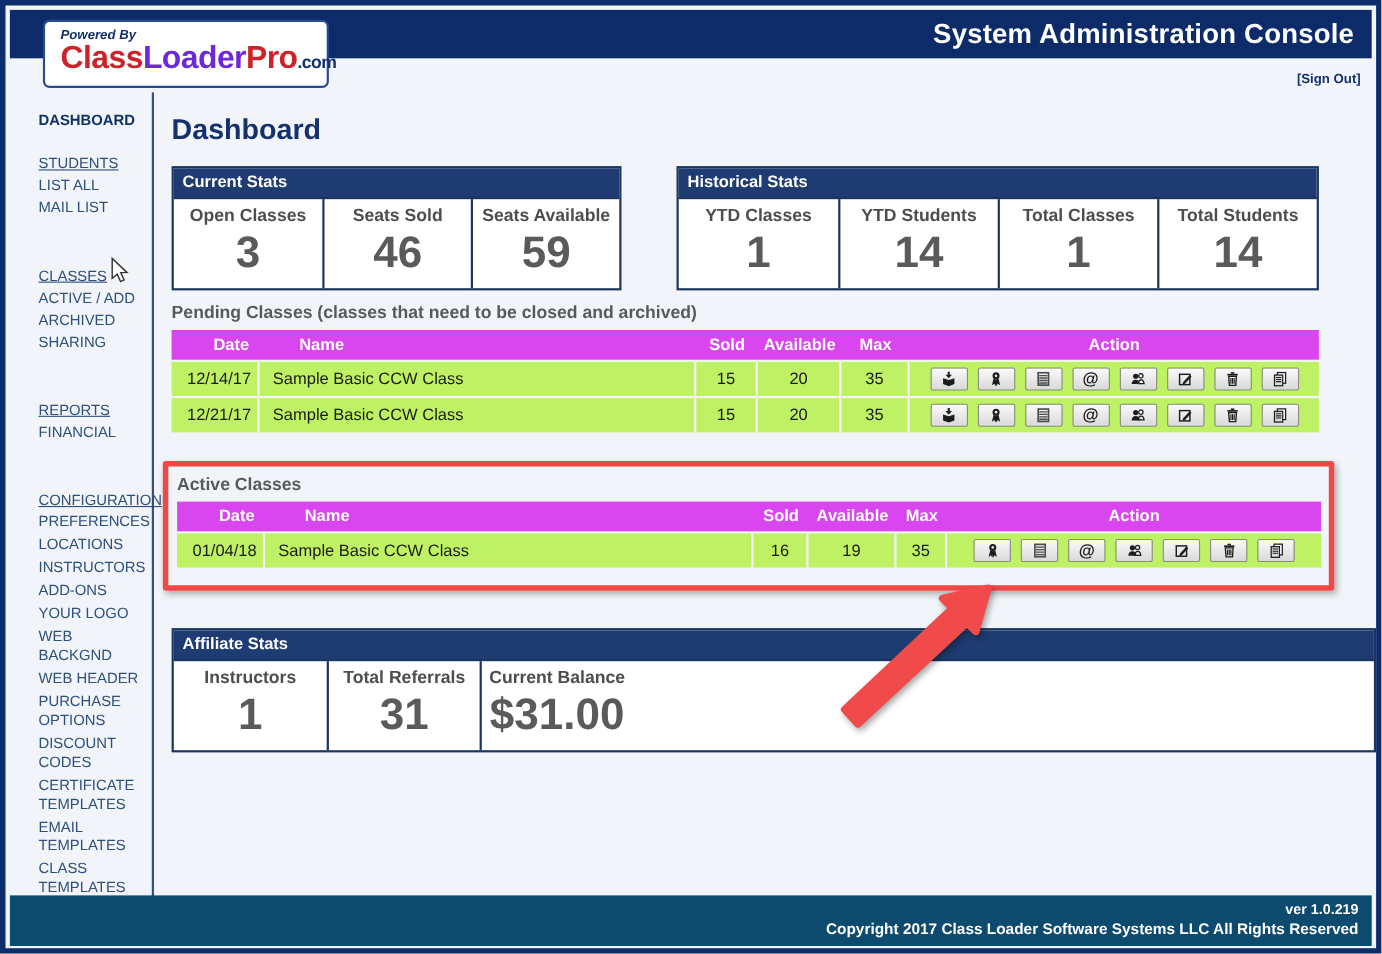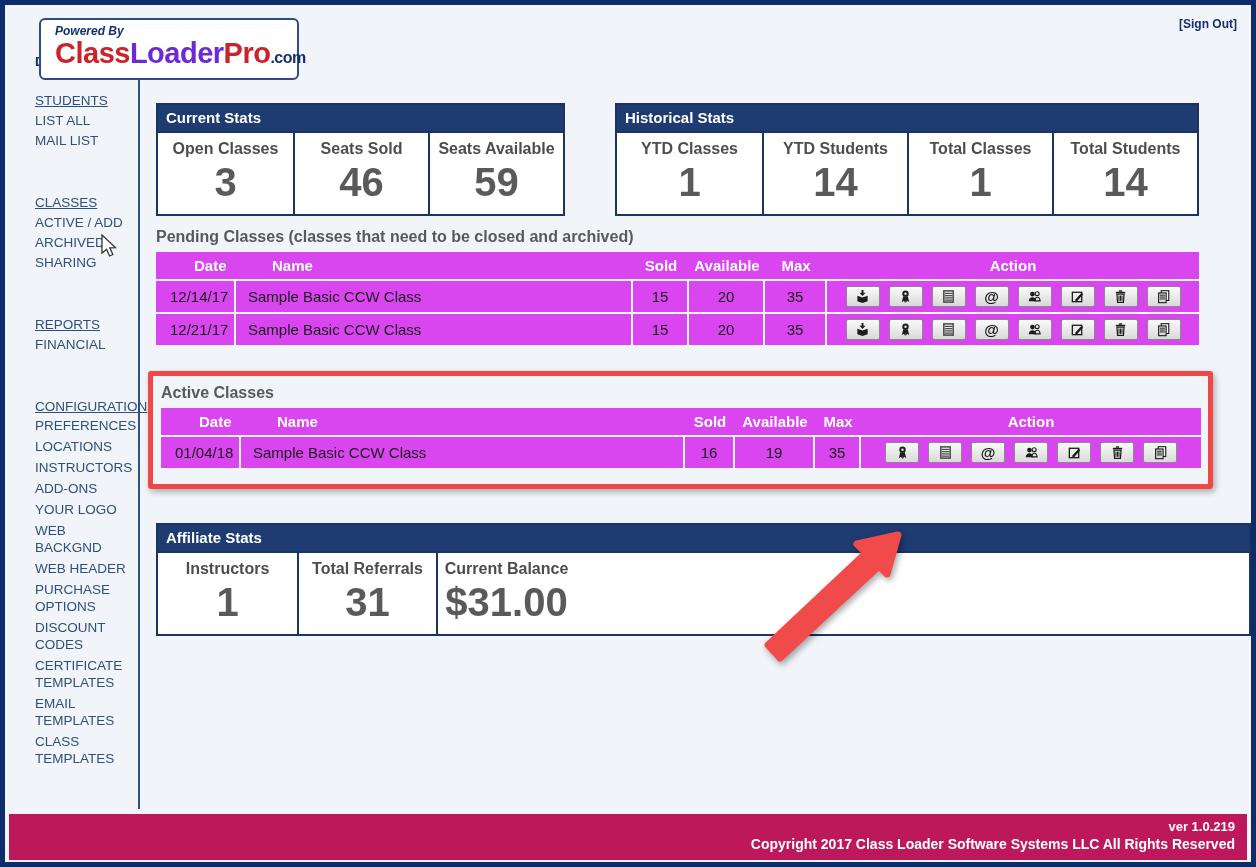--- a/index.html
+++ b/index.html
@@ -56,21 +56,21 @@
   .stats-label{font-size:16px; font-weight:bold; color:#4d4d4d;}
   .stats-value{font-size:40px; font-weight:bold; color:#5a5a5a; line-height:1.15; margin-top:1px;}
   .w-cur .stats-cell{width:135px;}
   .w-his .stats-cell{width:145px;}
   .w-aff .stats-cell{width:139px;}
 
   
   .section-heading{font-size:16px; font-weight:bold; color:#58595b; margin:0 0 6px 0;}
   .data-table{width:1043px;}
   .dt-head{display:flex; background:#d946ef; color:#fff; font-weight:bold; font-size:15px; height:27px; align-items:center;padding-left:24px;}
-  .dt-row{display:flex; background:#d946ef; height:31px; font-size:15px; color:#1a1a1a; margin-top:2px;}
+  .dt-row{display:flex; background:#bef264; height:31px; font-size:15px; color:#1a1a1a; margin-top:2px;}
   .cell{box-sizing:border-box;}
   .c-date{width:80px; padding-left:14px;}
   .c-name{flex:1; padding-left:12px;}
   .c-sold,.c-avail,.c-max{text-align:center;}
   .t-pending .c-sold{width:56px;} .t-pending .c-avail{width:76px;} .t-pending .c-max{width:62px;} .t-pending .c-action{width:372px; text-align:center;}
   .t-active .c-sold{width:50px;} .t-active .c-avail{width:80px;} .t-active .c-max{width:46px;} .t-active .c-action{width:340px; text-align:center;}
   .dt-row .cell{border-right:2px solid #f4f6f9; height:31px; display:flex; align-items:center;}
   .dt-row .c-sold,.dt-row .c-avail,.dt-row .c-max{justify-content:center;}
   .dt-row .c-action{border-right:none; justify-content:center; gap:9px;}
   .icon-btn{
@@ -87,21 +87,21 @@
     border:5px solid #f04747; border-radius:3px; padding:8px 8px 16px 8px;
     box-shadow:2px 3px 6px rgba(0,0,0,.3);
   }
   .active-highlight .data-table{width:1040px;}
 
   
   .affiliate-wrap{margin-top:34px;}
 
   
   .footer-band{
-    position:absolute; left:4px; right:4px; bottom:2px; height:46px; background:#be185d;
+    position:absolute; left:4px; right:4px; bottom:2px; height:46px; background:#0c4a6e;
     color:#fff; text-align:right; padding:5px 12px 0 0; box-sizing:border-box;
   }
   .footer-ver{font-size:13px; font-weight:bold;}
   .footer-copy{font-size:14px; font-weight:bold; margin-top:2px;}
 
   
   .overlay{position:absolute; left:0; top:0; width:1256px; height:867px; pointer-events:none; z-index:20;}
 </style>
 </head>
 <body>
@@ -148,20 +148,23 @@
       <rect x="2.8" y="4.2" width="8" height="10.4" fill="#d9d9d9" stroke="#1c1c1c" stroke-width="1.2"></rect>
       <line x1="4.2" y1="6.6" x2="9.4" y2="6.6" stroke="#1c1c1c" stroke-width="1"></line>
       <line x1="4.2" y1="8.6" x2="9.4" y2="8.6" stroke="#1c1c1c" stroke-width="1"></line>
       <line x1="4.2" y1="10.6" x2="9.4" y2="10.6" stroke="#1c1c1c" stroke-width="1"></line>
     </symbol>
   </defs>
 </svg>
 
 <div class="page">
 
+  <div class="header-band">
+    <div class="header-title">System Administration Console</div>
+  </div>
   <div class="logo-box">
     <div class="logo-powered">Powered By</div>
     <div class="logo-main"><span class="lg-red">Class</span><span class="lg-navy">Loader</span><span class="lg-red">Pro</span><span class="lg-com">.com</span></div>
   </div>
   <div class="signout-row">
     <a class="signout-link">[Sign Out]</a>
   </div>
 
   <div class="content">
 

